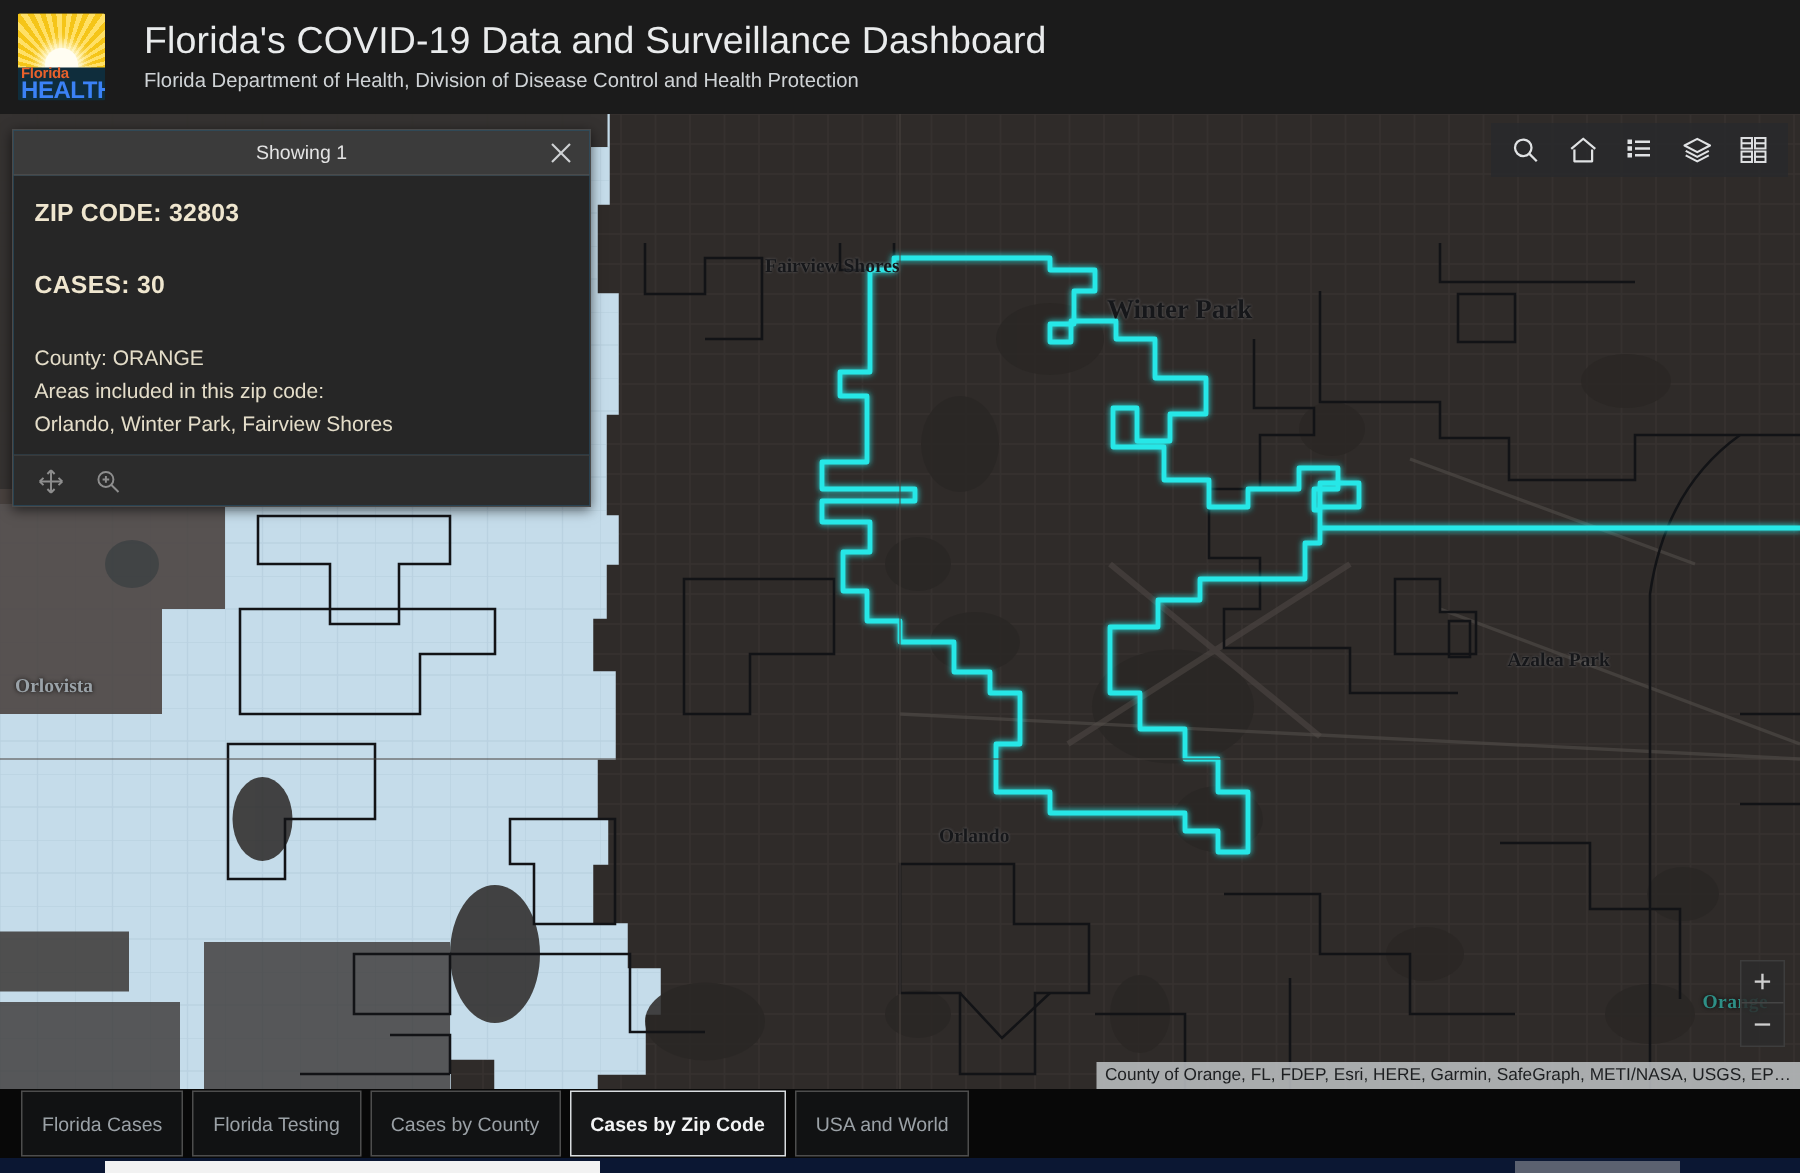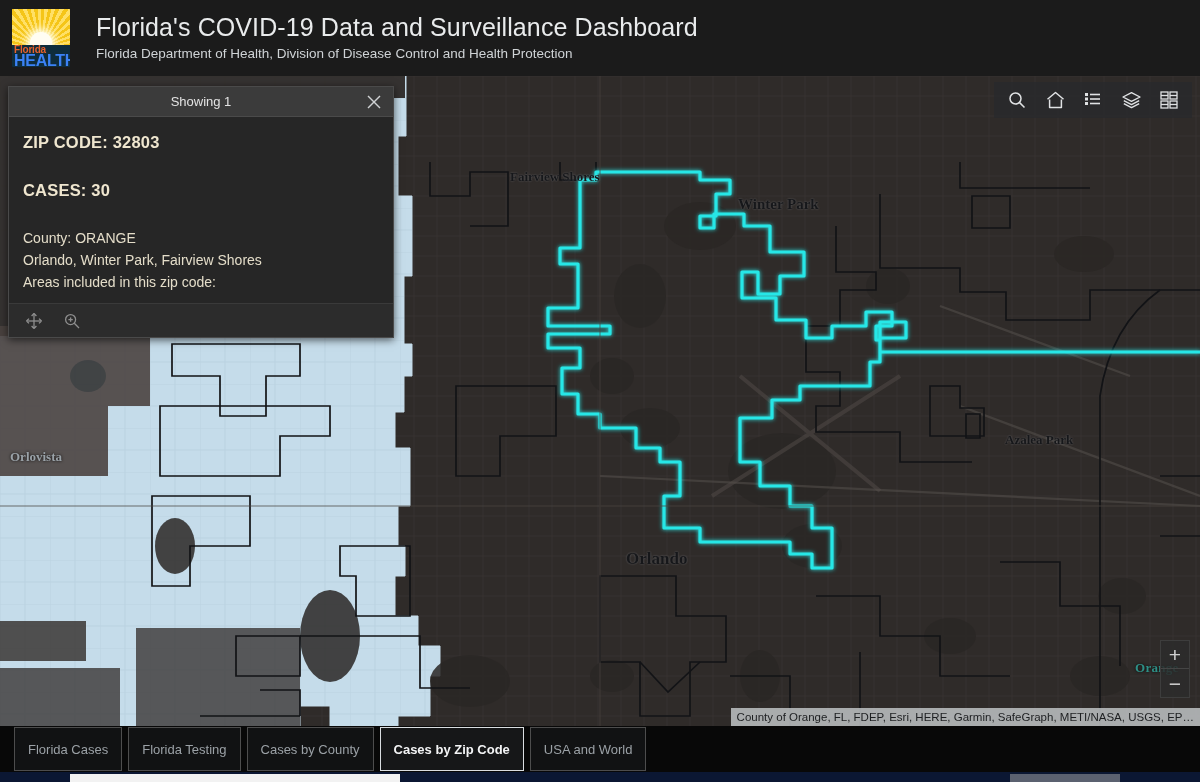--- a/index.html
+++ b/index.html
@@ -330,24 +330,24 @@
       </g>
 
       <g stroke="#4a4440" stroke-width="1.4" opacity=".5">
         <line x1="0" y1="430" x2="1200" y2="430"></line>
         <line x1="600" y1="0" x2="600" y2="650"></line>
       </g>
     </svg>
 
     <div id="map-labels">
         <div class="map-label lbl-dark" style="left: 510px; top: 93px; font-size: 13px;">Fairview Shores</div>
-        <div class="map-label lbl-dark" style="left: 738px; top: 120px; font-size: 15px;">Winter Park</div>
+        <div class="map-label lbl-dark" style="left: 738px; top: 120px; font-size: 18px;">Winter Park</div>
         <div class="map-label lbl-light" style="left: 10px; top: 373px; font-size: 13px;">Orlovista</div>
         <div class="map-label lbl-dark" style="left: 1005px; top: 356px; font-size: 13px;">Azalea Park</div>
-        <div class="map-label lbl-dark" style="left: 626px; top: 473px; font-size: 17px;">Orlando</div>
+        <div class="map-label lbl-dark" style="left: 626px; top: 473px; font-size: 13px;">Orlando</div>
         <div class="map-label lbl-county" style="left: 1135px; top: 584px; font-size: 13px;">Orange</div>
       </div>
 
     <div id="map-tools">
       <div class="tool-btn" title="Search">
         <svg width="20" height="20" viewBox="0 0 20 20" fill="none" stroke="#e0e2e4" stroke-width="1.5">
           <circle cx="8.5" cy="8.5" r="5.5"></circle>
             <line x1="12.6" y1="12.6" x2="17.5" y2="17.5"></line>
         </svg>
       </div>
@@ -405,22 +405,22 @@
             <line x1="14" y1="2" x2="2" y2="14"></line>
         </svg>
       </div>
     </div>
     <div id="popup-body">
       <div class="pp-head">ZIP CODE: 32803</div>
       <div class="pp-gap"></div>
       <div class="pp-head">CASES: 30</div>
       <div class="pp-gap"></div>
       <div class="pp-line">County: ORANGE</div>
+      <div class="pp-line">Areas included in this zip code:</div>
       <div class="pp-line">Orlando, Winter Park, Fairview Shores</div>
-      <div class="pp-line">Areas included in this zip code:</div>
     </div>
     <div id="popup-footer">
       <div class="pf-icon" title="Pan to">
         <svg width="18" height="18" viewBox="0 0 18 18" stroke="#8e8e8e" stroke-width="1.3" fill="none">
           <line x1="9" y1="1.5" x2="9" y2="16.5"></line>
             <line x1="1.5" y1="9" x2="16.5" y2="9"></line>
           <path d="M9 1.5 L6.6 4 M9 1.5 L11.4 4 M9 16.5 L6.6 14 M9 16.5 L11.4 14
                    M1.5 9 L4 6.6 M1.5 9 L4 11.4 M16.5 9 L14 6.6 M16.5 9 L14 11.4"></path>
         </svg>
       </div>

